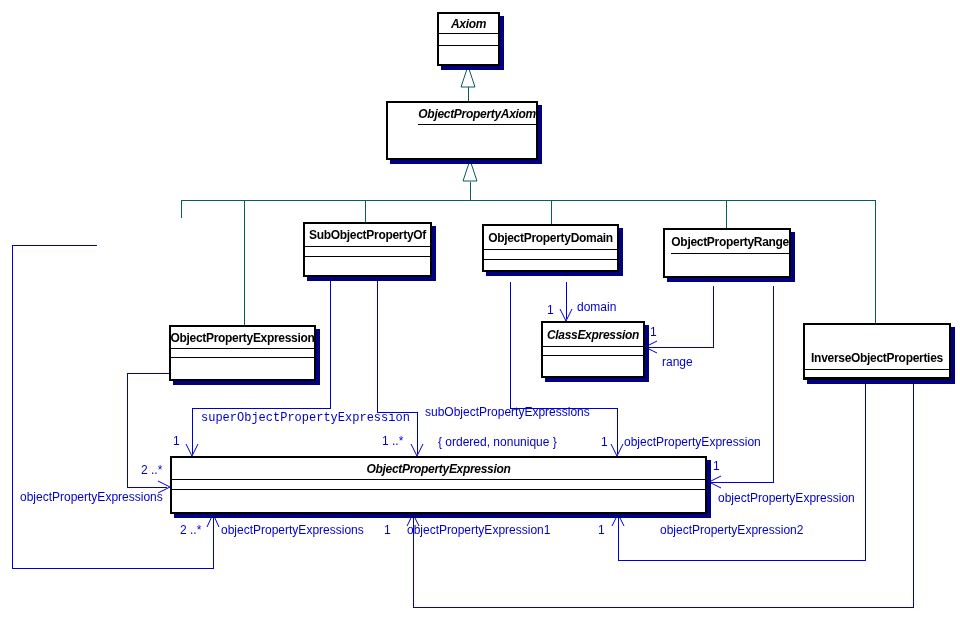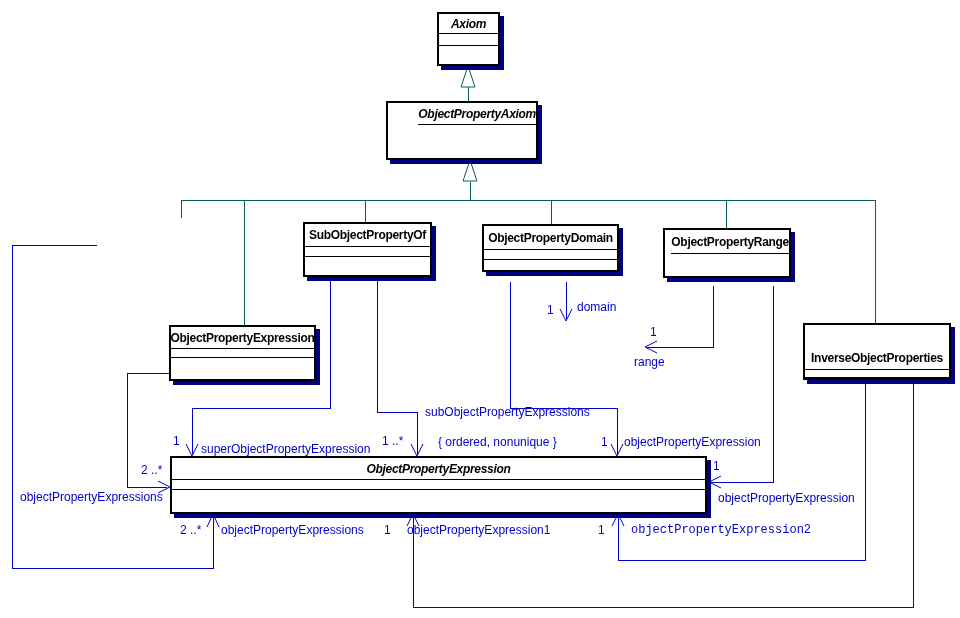--- a/index.html
+++ b/index.html
@@ -52,36 +52,36 @@
     font-size:12px;
     line-height:13px;
     white-space:nowrap;
     z-index:3;
   }
   #lbl-disjoint-mult{left:141px;top:464px;}
   #lbl-disjoint-role{left:20px;top:491px;}
   #lbl-equiv-mult{left:180px;top:524px;}
   #lbl-equiv-role{left:221px;top:524px;}
   #lbl-super-mult{left:173px;top:435px;}
-  #lbl-super-role{left:201px;top:443px;}
+  #lbl-super-role{left:201px;top:412px;font-family:Liberation Mono, monospace;}
   #lbl-sub-mult{left:382px;top:435px;}
   #lbl-sub-role{left:425px;top:406px;}
   #lbl-sub-constraint{left:438px;top:436px;}
   #lbl-opedom-mult{left:601px;top:436px;}
   #lbl-opedom-role{left:624px;top:436px;}
   #lbl-domain-mult{left:547px;top:304px;}
   #lbl-domain-role{left:577px;top:301px;}
   #lbl-range-mult{left:650px;top:326px;}
-  #lbl-range-role{left:634px;top:356px;}
+  #lbl-range-role{left:662px;top:356px;}
   #lbl-operng-mult{left:713px;top:460px;}
   #lbl-operng-role{left:718px;top:492px;}
   #lbl-inv1-mult{left:384px;top:524px;}
   #lbl-inv1-role{left:407px;top:524px;}
   #lbl-inv2-mult{left:598px;top:524px;}
-  #lbl-inv2-role{left:631px;top:524px;font-family:Liberation Mono, monospace;}
+  #lbl-inv2-role{left:660px;top:524px;}
 </style>
 </head>
 <body>
 
 <div id="canvas">
 
   <svg id="wires" width="960" height="618" viewBox="0 0 960 618">
 
     <g stroke="#0d5c5c" fill="none" stroke-width="1" shape-rendering="crispEdges">
       <path d="M468 87 V101"></path>
@@ -149,20 +149,25 @@
   <div class="uml-class" id="box-opr">
     <div class="uml-title">ObjectPropertyRange</div>
     <div class="uml-attrs"></div>
     <div class="uml-ops"></div>
   </div>
   <div class="uml-class" id="box-dop">
     <div class="uml-title">ObjectPropertyExpression</div>
     <div class="uml-attrs"></div>
     <div class="uml-ops"></div>
   </div>
+  <div class="uml-class abstract" id="box-ce">
+    <div class="uml-title">ClassExpression</div>
+    <div class="uml-attrs"></div>
+    <div class="uml-ops"></div>
+  </div>
   <div class="uml-class" id="box-iop">
     <div class="uml-title">InverseObjectProperties</div>
     <div class="uml-attrs"></div>
     <div class="uml-ops"></div>
   </div>
   <div class="uml-class abstract" id="box-ope">
     <div class="uml-title">ObjectPropertyExpression</div>
     <div class="uml-attrs"></div>
     <div class="uml-ops"></div>
   </div>

